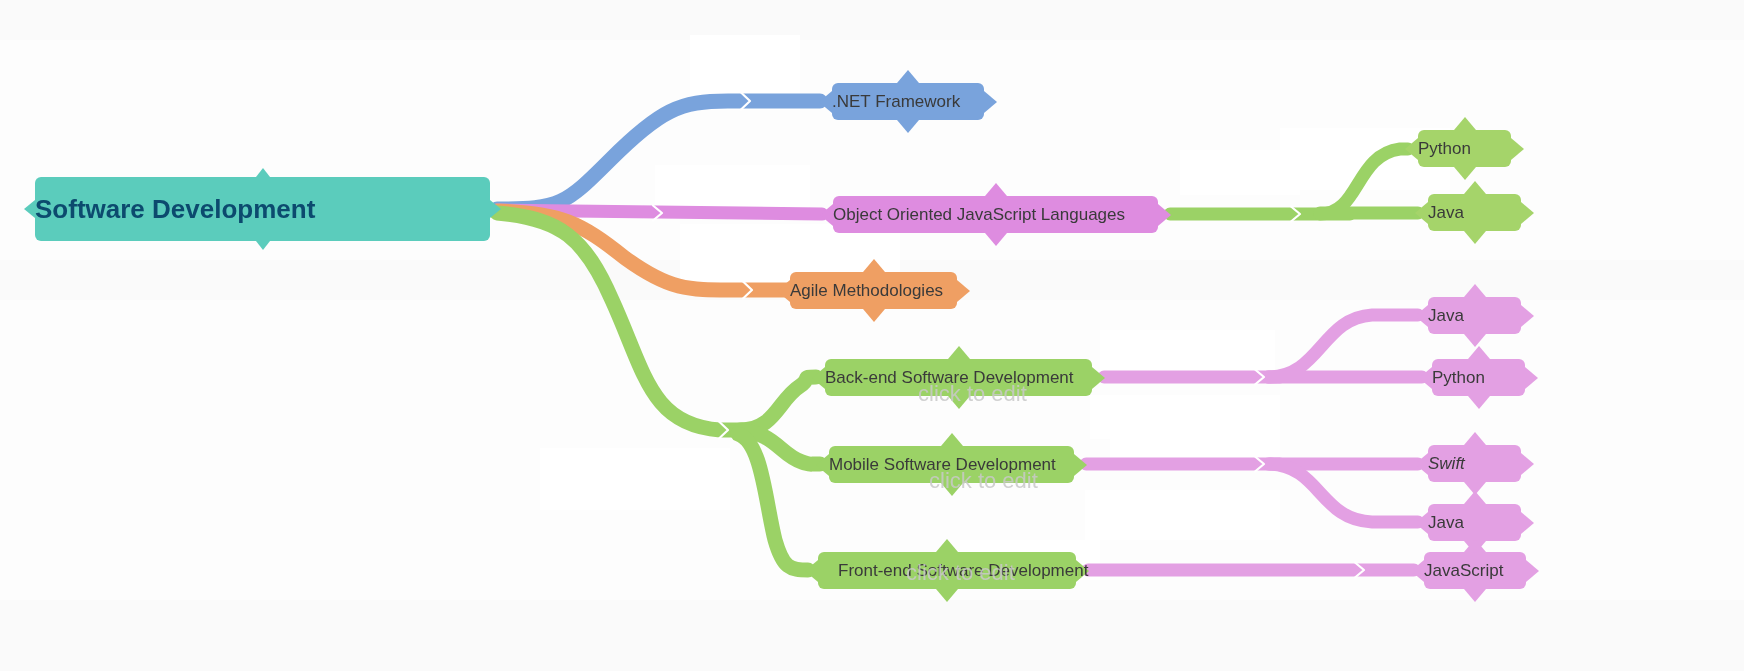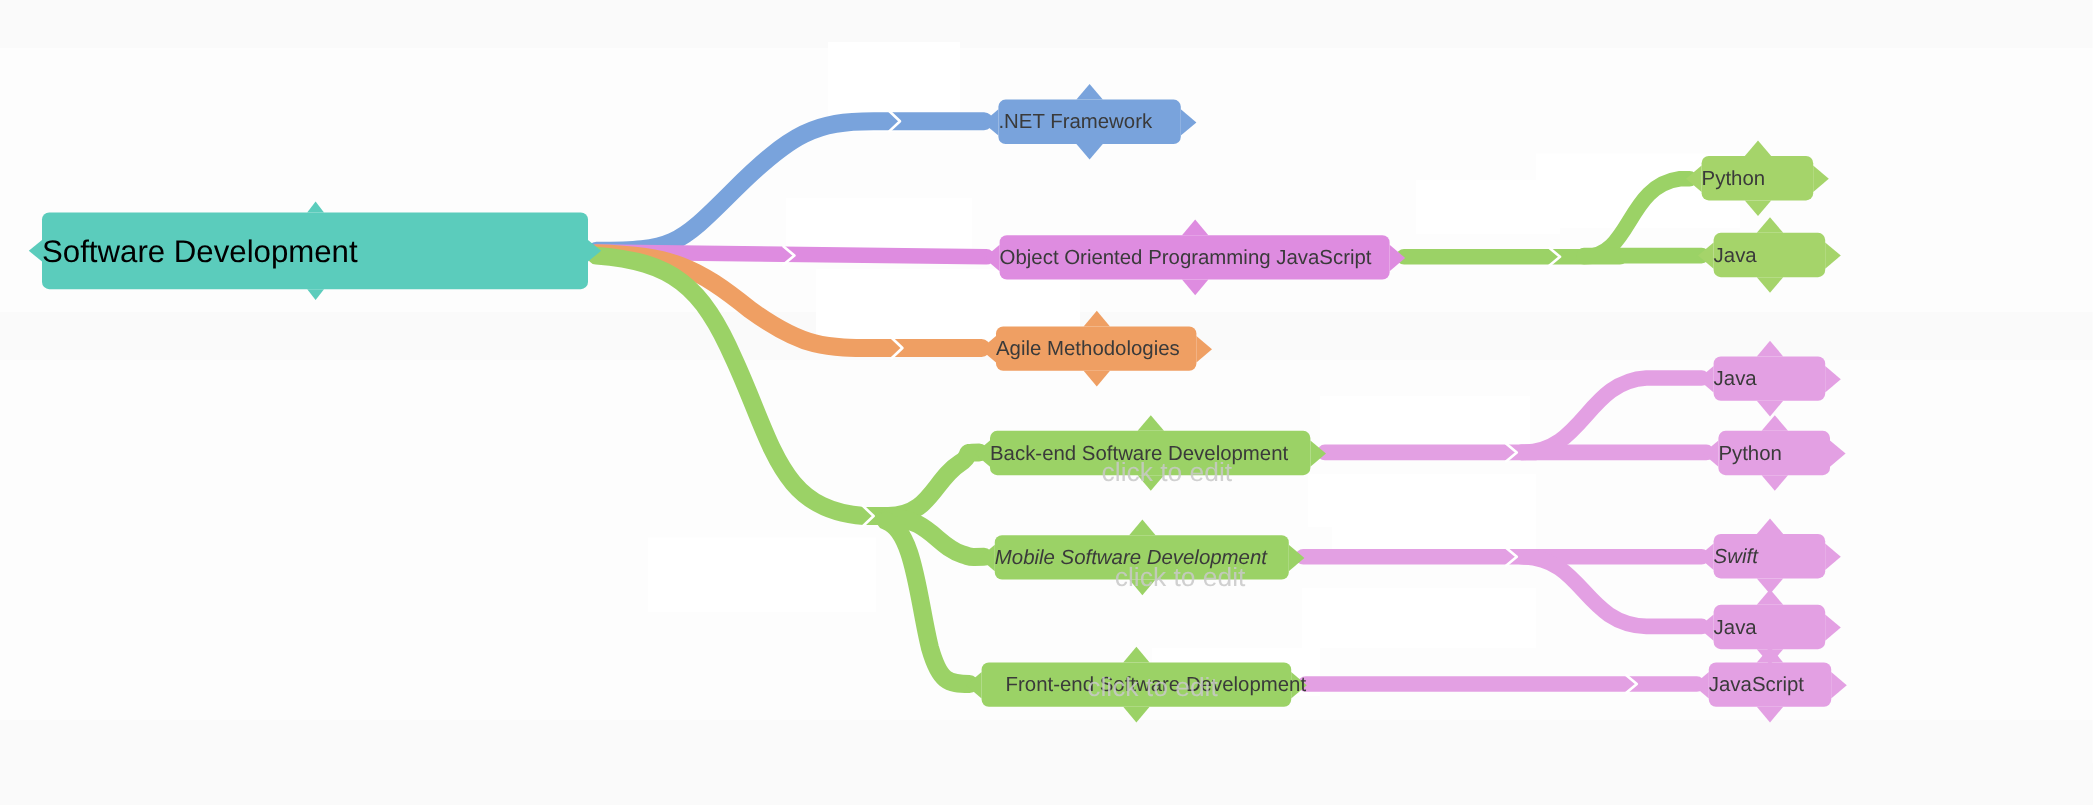--- a/index.html
+++ b/index.html
@@ -162,57 +162,57 @@
       <path d="M 1255 456.5 L 1264 464 L 1255 471.5" fill="none" stroke="#ffffff" stroke-width="2.2" stroke-linecap="round" stroke-linejoin="round"></path>
       <path d="M 1355 562.5 L 1364 570 L 1355 577.5" fill="none" stroke="#ffffff" stroke-width="2.2" stroke-linecap="round" stroke-linejoin="round"></path>
     </svg>
 
   <div id="node-layer">
       <div class="node root" style="left: 35px; top: 177px; width: 455px; height: 64px; background: rgb(91, 204, 188); color: rgb(91, 204, 188); font-size: 26px;">
         <span class="anchor top"></span>
         <span class="anchor bottom"></span>
         <span class="anchor left"></span>
         <span class="anchor right"></span>
-        <span class="label" style="color: #000000;">Software Development</span>
+        <span class="label" style="color: #0c4a6e; font-weight: bold;">Software Development</span>
       </div>
       <div class="node" style="left: 832px; top: 83px; width: 152px; height: 37px; background: rgb(121, 163, 220); color: rgb(121, 163, 220); font-size: 17px;">
         <span class="anchor top"></span>
         <span class="anchor bottom"></span>
         <span class="anchor left"></span>
         <span class="anchor right"></span>
         <span class="label" style="color: rgb(58, 58, 58);">.NET Framework</span>
       </div>
       <div class="node" style="left: 833px; top: 196px; width: 325px; height: 37px; background: rgb(222, 140, 224); color: rgb(222, 140, 224); font-size: 17px;">
         <span class="anchor top"></span>
         <span class="anchor bottom"></span>
         <span class="anchor left"></span>
         <span class="anchor right"></span>
-        <span class="label" style="color: rgb(58, 58, 58);">Object Oriented Programming JavaScript</span>
-      </div>
-      <div class="node" style="left: 830px; top: 272px; width: 167px; height: 37px; background: rgb(239, 159, 99); color: rgb(239, 159, 99); font-size: 17px;">
+        <span class="label" style="color: rgb(58, 58, 58);">Object Oriented JavaScript Languages</span>
+      </div>
+      <div class="node" style="left: 790px; top: 272px; width: 167px; height: 37px; background: rgb(239, 159, 99); color: rgb(239, 159, 99); font-size: 17px;">
         <span class="anchor top"></span>
         <span class="anchor bottom"></span>
         <span class="anchor left"></span>
         <span class="anchor right"></span>
         <span class="label" style="color: rgb(58, 58, 58);">Agile Methodologies</span>
       </div>
       <div class="node" style="left: 825px; top: 359px; width: 267px; height: 37px; background: rgb(155, 210, 102); color: rgb(155, 210, 102); font-size: 17px;">
         <span class="anchor top"></span>
         <span class="anchor bottom"></span>
         <span class="anchor left"></span>
         <span class="anchor right"></span>
         <span class="label" style="color: rgb(58, 58, 58);">Back-end Software Development</span>
       </div>
       <div class="ghost" style="left: 918px; top: 381px;">click to edit</div>
       <div class="node" style="left: 829px; top: 446px; width: 245px; height: 37px; background: rgb(155, 210, 102); color: rgb(155, 210, 102); font-size: 17px;">
         <span class="anchor top"></span>
         <span class="anchor bottom"></span>
         <span class="anchor left"></span>
         <span class="anchor right"></span>
-        <span class="label" style="color: rgb(58, 58, 58); font-style: italic;">Mobile Software Development</span>
+        <span class="label" style="color: rgb(58, 58, 58);">Mobile Software Development</span>
       </div>
       <div class="ghost" style="left: 929px; top: 468px;">click to edit</div>
       <div class="node" style="left: 818px; top: 552px; width: 258px; height: 37px; background: rgb(155, 210, 102); color: rgb(155, 210, 102); font-size: 17px;">
         <span class="anchor top"></span>
         <span class="anchor bottom"></span>
         <span class="anchor left"></span>
         <span class="anchor right"></span>
         <span class="label" style="color: rgb(58, 58, 58); margin-left: 20px;">Front-end Software Development</span>
       </div>
       <div class="ghost" style="left: 906px; top: 560px;">click to edit</div>

